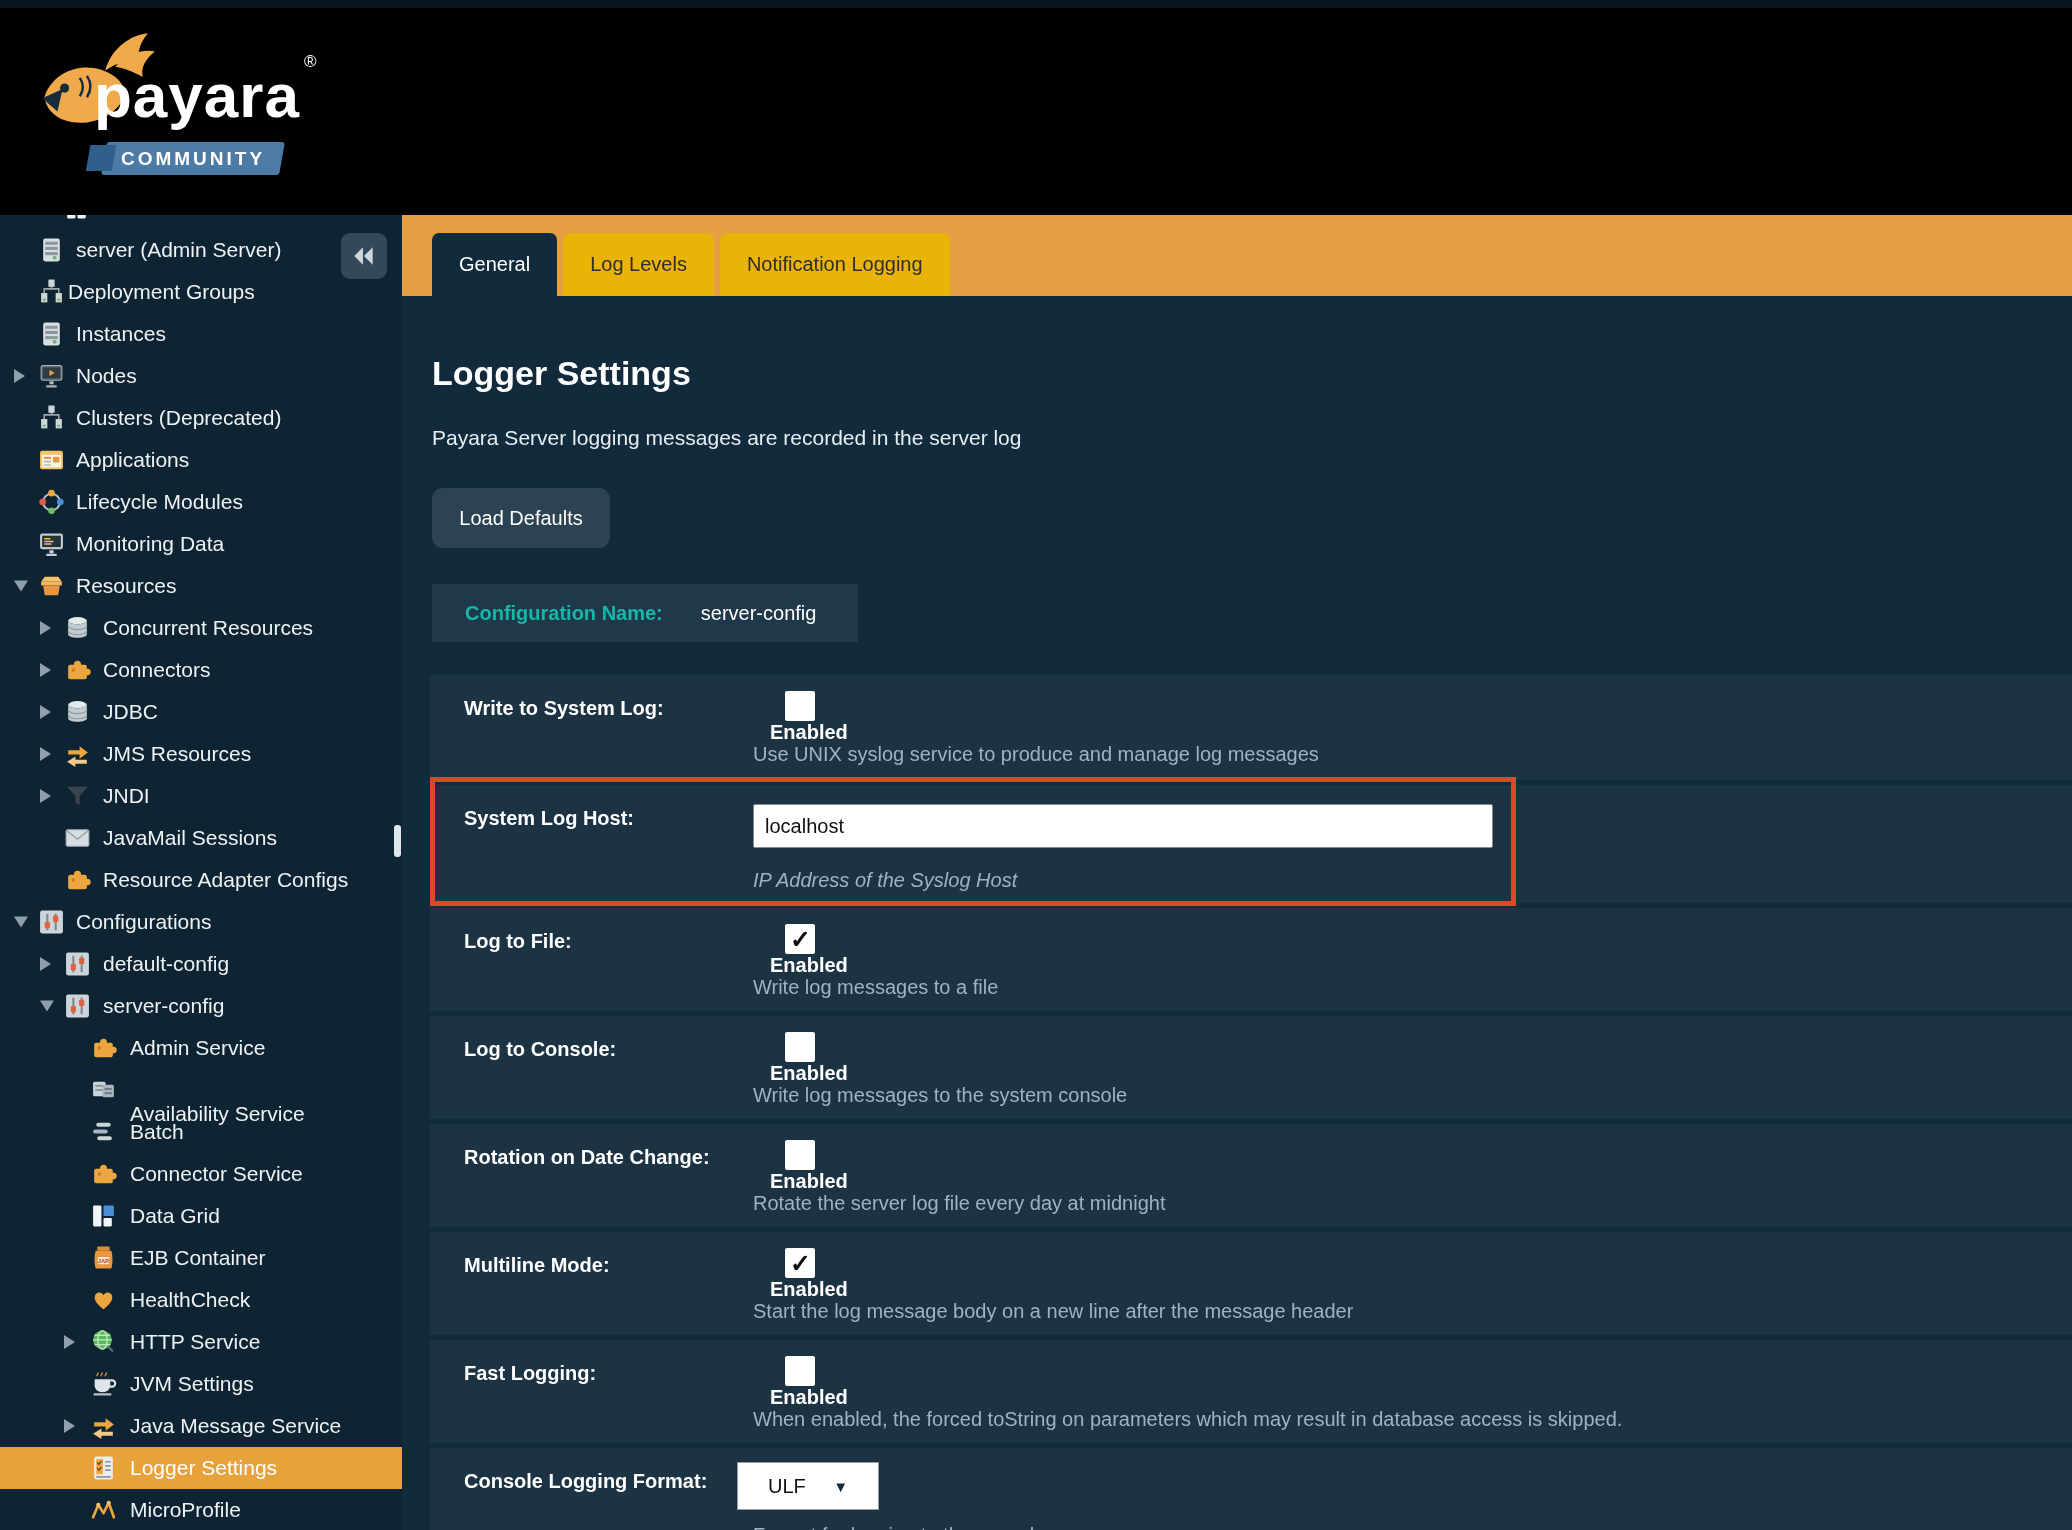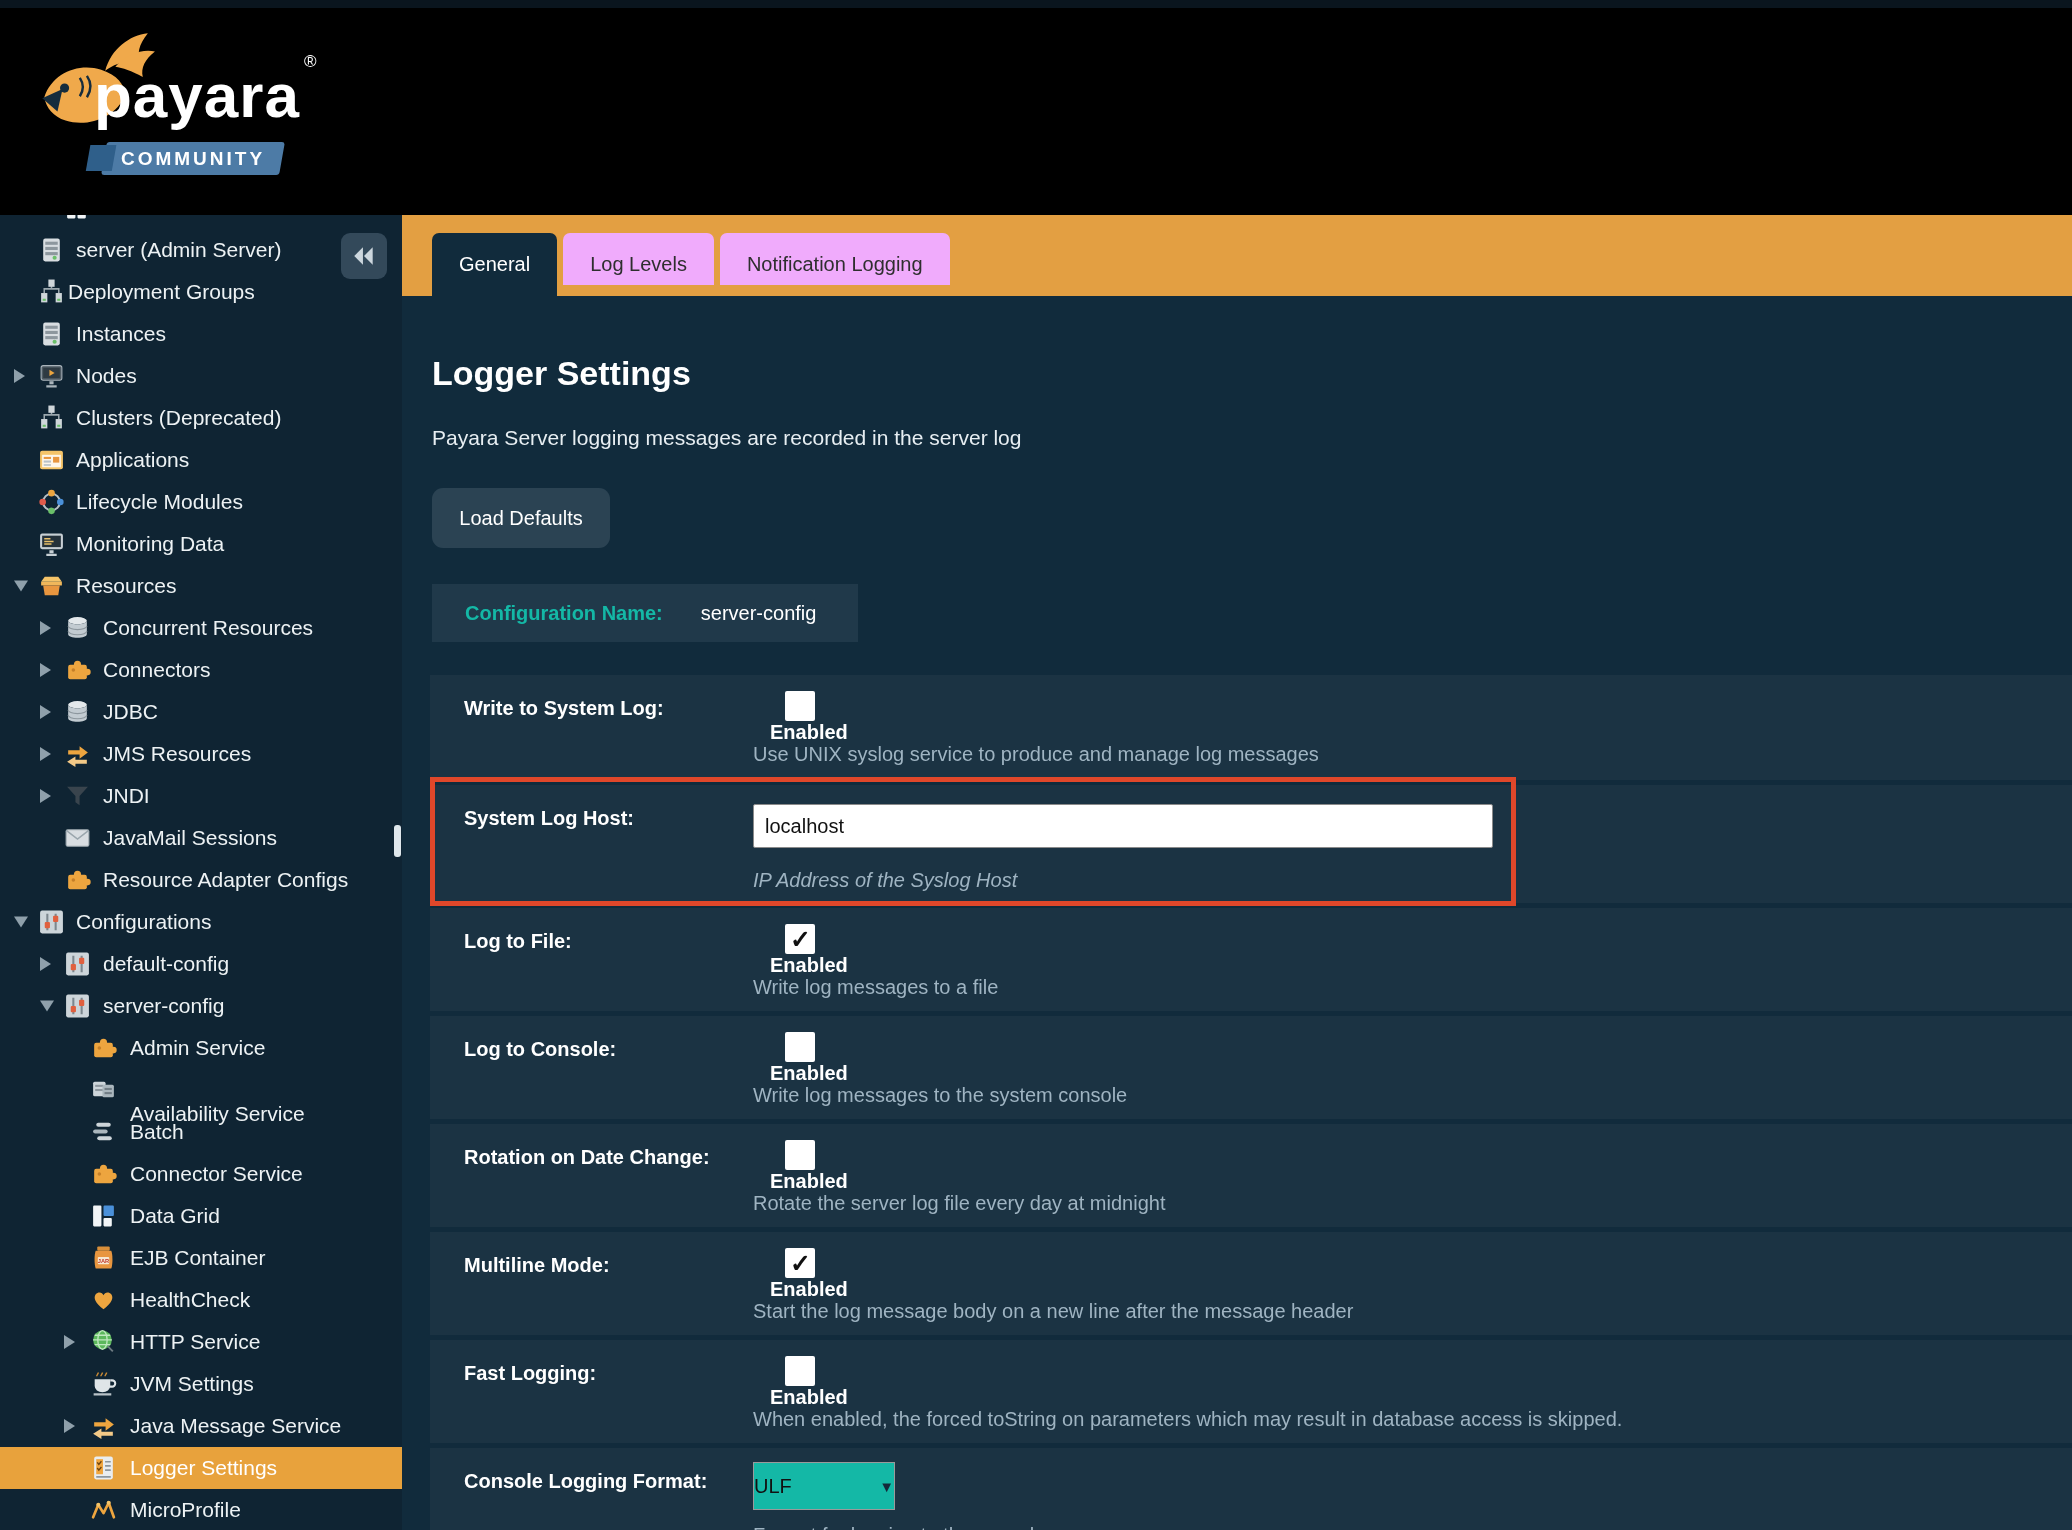--- a/index.html
+++ b/index.html
@@ -31,22 +31,22 @@
   .exp.open { border-top:11px solid #8fa0ab; border-left:7px solid transparent; border-right:7px solid transparent; }
   .collapse-btn { position:absolute; left:341px; top:18px; width:46px; height:46px; border:none; border-radius:9px;
                   background:#33495a; cursor:pointer; display:flex; align-items:center; justify-content:center; }
   .collapse-btn svg { width:26px; height:26px; }
   .scroll-thumb { position:absolute; right:1px; top:610px; width:7px; height:32px; background:#dfe7ec; border-radius:3px; }
 
   
   .main { position:absolute; left:402px; top:215px; right:0; bottom:0; }
   .tabbar { position:absolute; left:0; top:0; right:0; height:81px; background:#e39f42; display:flex;
             align-items:flex-start; padding:18px 0 0 30px; z-index:2; }
-  .tab { height:52px; line-height:63px; padding:0 27px; margin-right:6px; border-radius:7px 7px 0 0;
-         background:#f0abfc; color:#2e2e2e; font-size:20px; cursor:pointer; white-space:nowrap; }
+  .tab { height:63px; line-height:63px; padding:0 27px; margin-right:6px; border-radius:7px 7px 0 0;
+         background:#eab308; color:#2e2e2e; font-size:20px; cursor:pointer; white-space:nowrap; }
   .tab.active { background:#112b3c; color:#ffffff; height:97px; }
   .content { position:absolute; left:0; top:81px; right:0; bottom:0; background:#112b3c; overflow:hidden; z-index:1; }
 
   .title { position:absolute; left:30px; top:58px; color:#ffffff; font-size:34px; font-weight:bold; }
   .subtitle { position:absolute; left:30px; top:130px; color:#e7eef2; font-size:21px; }
   .load-defaults { position:absolute; left:30px; top:192px; width:178px; height:60px; border:none; border-radius:11px;
                    background:#2b4353; color:#fff; font-size:20px; font-family:inherit; cursor:pointer; }
   .config-strip { position:absolute; left:30px; top:288px; width:426px; height:58px; background:#20394a;
                   display:flex; align-items:center; }
   .cfg-label { margin-left:33px; color:#14b8a6; font-weight:bold; font-size:20px; }
@@ -55,23 +55,23 @@
   #form-rows { position:absolute; left:28px; right:0; top:379px; }
   .frow { position:relative; background:#1b3343; margin-bottom:5px; }
   .flabel { position:absolute; left:34px; top:22px; color:#fff; font-weight:bold; font-size:20px; white-space:nowrap; }
   .ctrl { position:absolute; left:323px; top:16px; display:flex; align-items:center;flex-direction:column; }
   .checkbox { width:30px; height:30px; background:#fff; border-radius:2px; display:flex; align-items:center;
               justify-content:center; font-size:25px; font-weight:bold; color:#101010; cursor:pointer; }
   .ctrl-label { margin-left:17px; color:#fff; font-weight:bold; font-size:20px; }
   .desc { position:absolute; left:323px; color:#9fb4c2; font-size:20px; white-space:nowrap; }
   .textfield { position:absolute; left:323px; top:19px; width:740px; height:44px; border:1px solid #8a8a8a;
                border-radius:2px; font-size:20px; font-family:inherit; color:#111; padding:0 11px; }
-  .selectbox { position:absolute; left:323px; top:14px; width:142px; height:48px; background:#14b8a6;
+  .selectbox { position:absolute; left:307px; top:14px; width:142px; height:48px; background:#ffffff;
                border:1px solid #9a9a9a; display:flex; align-items:center; justify-content:space-between;
-               padding:0 0; font-size:20px; color:#111; cursor:pointer; }
+               padding:0 30px; font-size:20px; color:#111; cursor:pointer; }
   .selectbox .caret { font-size:15px; color:#14293a; }
   .red-box { position:absolute; left:0; top:-8px; width:1086px; height:129px; border:5px solid #e0472a; pointer-events:none; }
 </style>
 </head>
 <body>
 
 <div class="screen">
   <div class="top-strip"></div>
 
   <header class="header">

